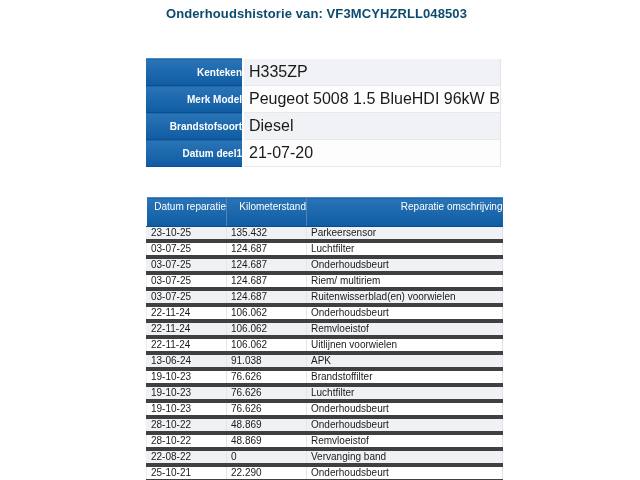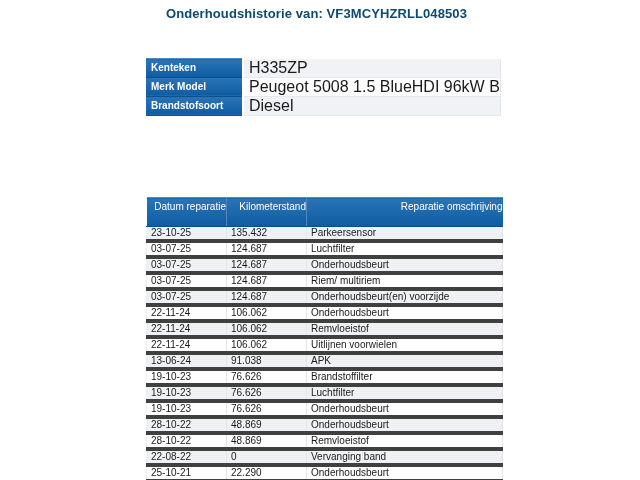--- a/index.html
+++ b/index.html
@@ -16,27 +16,27 @@
     position: absolute; left: 146px; top: 6px;
     font-size: 13px; font-weight: bold; color: #0c4a6e;
     white-space: nowrap; letter-spacing: 0.1px; margin-left: 20px;
   }
 
   table { border-collapse: collapse; table-layout: fixed; }
 
   
   .info-table { position: absolute; left: 146px; top: 58px; width: 355px; }
   .info-table th {
-    width: 97px; height: 18px;
+    width: 97px; height: 27px;
     background: linear-gradient(#2a74b6, #0f5ca3);
     border-top: 1px solid #4e8cc3;
     border-bottom: 1px solid #0c4f8e;
     border-right: 2px solid #ffffff;
     color: #ffffff; font-size: 10px; font-weight: bold;
-    text-align: left; padding: 0 0 0 5px;
+    text-align: right; padding: 0 0 0 5px;
     white-space: nowrap;
   }
   .info-table td {
     height: 17px;
     font-size: 16px; color: #1a1a1a;
     padding: 0 0 0 5px;
     border-bottom: 1px solid #e7e9ec;
     border-right: 1px solid #e2e5e9;
     white-space: nowrap; overflow: hidden;
   }
@@ -83,20 +83,24 @@
           <th>Kenteken</th>
           <td>H335ZP</td>
         </tr>
         <tr>
           <th>Merk Model</th>
           <td>Peugeot 5008 1.5 BlueHDI 96kW Blue Lease GT-Line automaat</td>
         </tr>
         <tr>
           <th>Brandstofsoort</th>
           <td>Diesel</td>
+        </tr>
+        <tr>
+          <th>Datum deel1</th>
+          <td>21-07-20</td>
         </tr>
       </tbody>
   </table>
 
   <table class="service-table">
     <colgroup>
       <col class="c1">
         <col class="c2">
         <col class="c3">
     </colgroup>
@@ -124,21 +128,21 @@
           <td>Onderhoudsbeurt</td>
         </tr>
         <tr>
           <td>03-07-25</td>
           <td>124.687</td>
           <td>Riem/ multiriem</td>
         </tr>
         <tr>
           <td>03-07-25</td>
           <td>124.687</td>
-          <td>Onderhoudsbeurt(en) voorzijde</td>
+          <td>Ruitenwisserblad(en) voorwielen</td>
         </tr>
         <tr>
           <td>22-11-24</td>
           <td>106.062</td>
           <td>Onderhoudsbeurt</td>
         </tr>
         <tr>
           <td>22-11-24</td>
           <td>106.062</td>
           <td>Remvloeistof</td>

